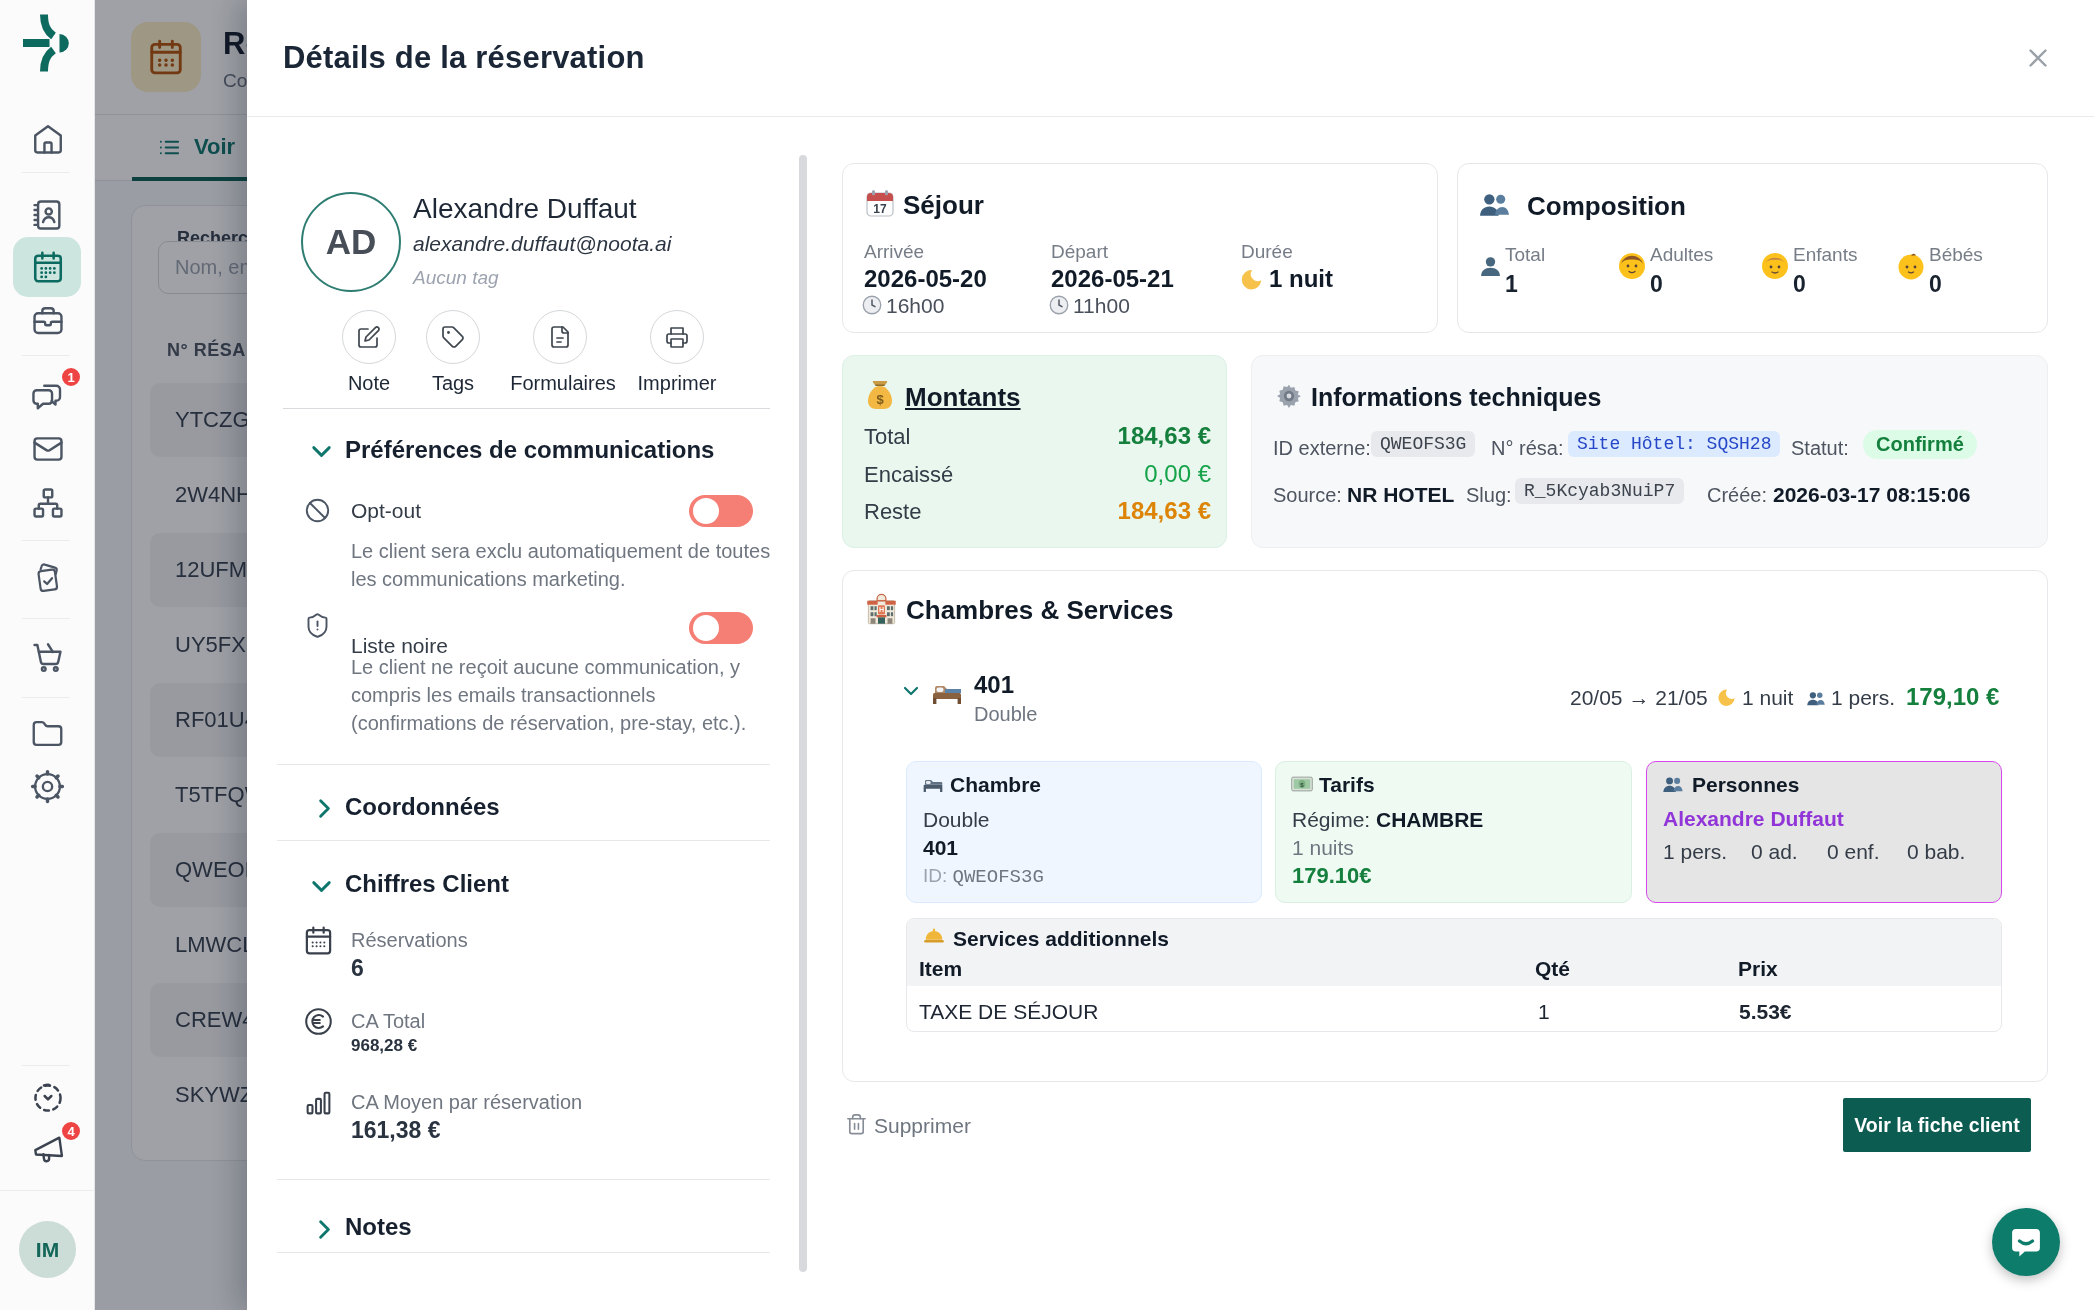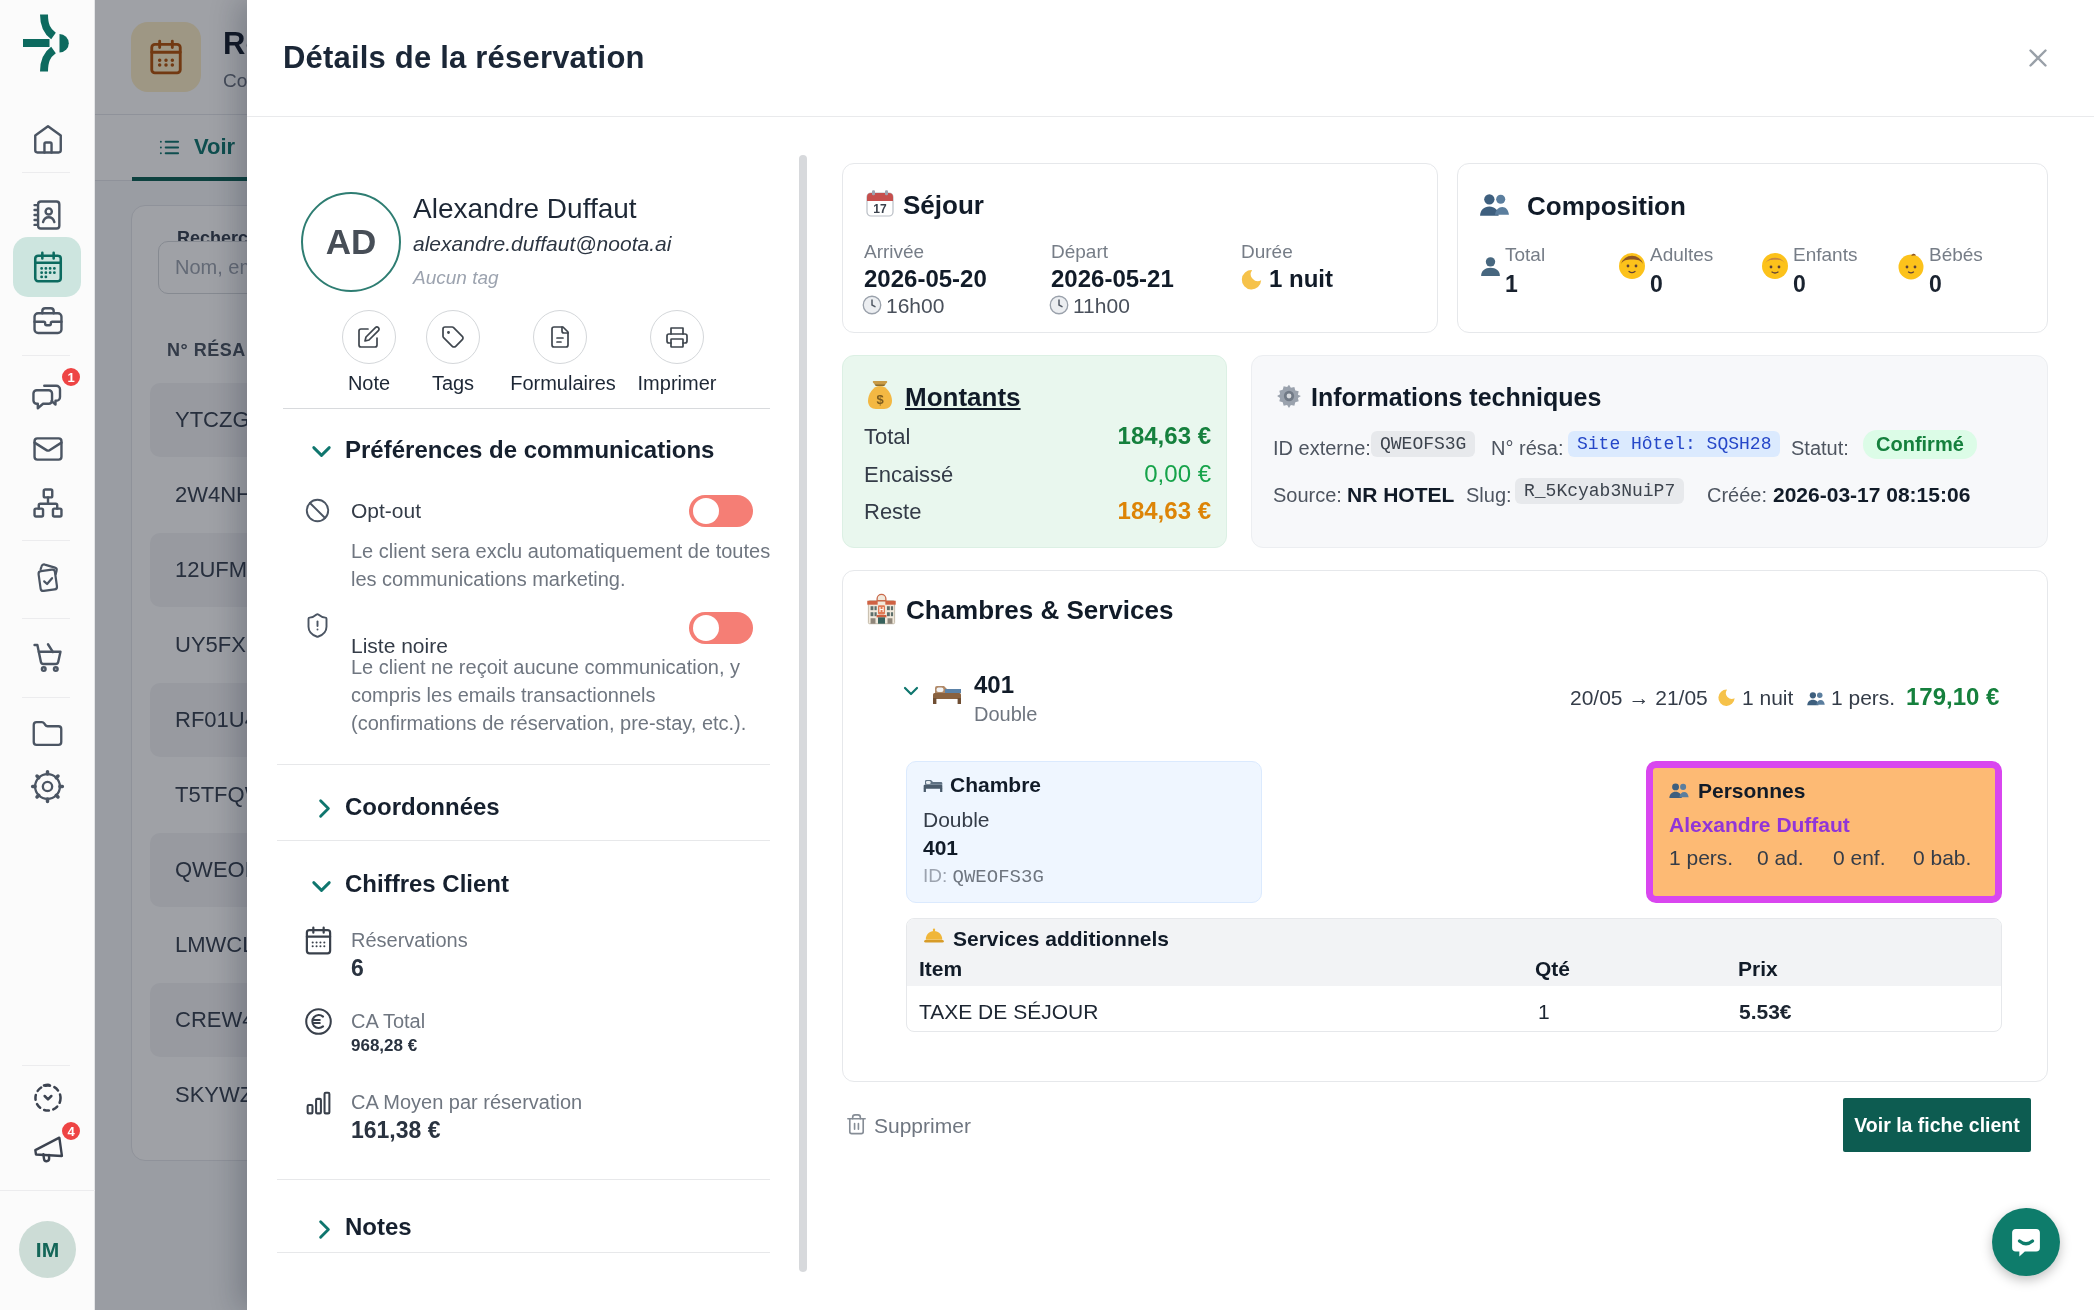--- a/index.html
+++ b/index.html
@@ -472,21 +472,33 @@
               <rect x="2" y="21" width="3.4" height="6" fill="#4a5a6b"></rect>
               <rect x="26.6" y="21" width="3.4" height="6" fill="#4a5a6b"></rect>
               <path d="M4 16v-5a2 2 0 0 1 2-2h7l3 3h12a2 2 0 0 1 2 2v2z" fill="#5f7183"></path>
               <rect x="5.5" y="10.5" width="7" height="4.5" rx="2" fill="#e8ecf0"></rect>
             </svg>
           <div class="abs" style="left:43px;top:11px;font-size:21px;font-weight:700;color:#111b28;">Chambre</div>
           <div class="abs" style="left:16px;top:46px;font-size:21px;color:#343c48;">Double</div>
           <div class="abs" style="left:16px;top:74px;font-size:21px;font-weight:700;color:#111b28;">401</div>
           <div class="abs" style="left:16px;top:103px;font-size:19px;color:#9ca3af;">ID: <span style="font-family:'Liberation Mono',monospace;color:#6f7680;">QWEOFS3G</span></div>
         </div>
-        <div class="abs" style="left:803px;top:190px;width:356px;height:142px;background:#fdba74;border:7px solid #d946ef;border-radius:10px;">
+        <div class="abs" style="left:432px;top:190px;width:357px;height:142px;background:#effaf3;border:1px solid #d9f0e2;border-radius:10px;">
+          <svg class="abs" style="left:15px;top:12px;" width="22" height="20" viewBox="0 0 32 28">
+              <rect x="1" y="4" width="30" height="20" rx="2" fill="#d9e1d9" stroke="#89938a" stroke-width="1.2"></rect>
+              <rect x="4" y="7" width="24" height="14" fill="#9fc9a4"></rect>
+              <ellipse cx="16" cy="14" rx="5" ry="6" fill="#7db184"></ellipse>
+              <text x="16" y="18" font-size="9" font-weight="bold" fill="#35503a" text-anchor="middle" font-family="Liberation Sans">$</text>
+            </svg>
+          <div class="abs" style="left:43px;top:11px;font-size:21px;font-weight:700;color:#111b28;">Tarifs</div>
+          <div class="abs" style="left:16px;top:46px;font-size:21px;color:#343c48;">Régime: <b style="color:#111b28;">CHAMBRE</b></div>
+          <div class="abs" style="left:16px;top:74px;font-size:21px;color:#6f7680;">1 nuits</div>
+          <div class="abs" style="left:16px;top:101px;font-size:22px;font-weight:700;color:#15803d;">179.10€</div>
+        </div>
+        <div class="abs" style="left:803px;top:190px;width:356px;height:142px;background:#e5e5e5;border:1px solid #d946ef;border-radius:10px;">
           <svg class="abs" style="left:15px;top:12px;" width="22" height="22" viewBox="0 0 32 32">
               <circle cx="11" cy="10" r="5" fill="#3e5f7e"></circle>
               <path d="M2 26c0-5.5 4-9 9-9s9 3.5 9 9z" fill="#3e5f7e"></path>
               <circle cx="22" cy="10" r="4.4" fill="#5b7e9e"></circle>
               <path d="M16.5 25c.6-4.8 3.4-7.6 7.1-7.6 3.2 0 5.8 2.6 6.4 7.6z" fill="#5b7e9e"></path>
             </svg>
           <div class="abs" style="left:45px;top:11px;font-size:21px;font-weight:700;color:#111b28;">Personnes</div>
           <div class="abs" style="left:16px;top:45px;font-size:21px;font-weight:700;color:#9135d8;">Alexandre Duffaut</div>
           <div class="abs" style="left:16px;top:78px;font-size:21px;color:#343c48;">1 pers.</div>
             <div class="abs" style="left:104px;top:78px;font-size:21px;color:#343c48;">0 ad.</div>

